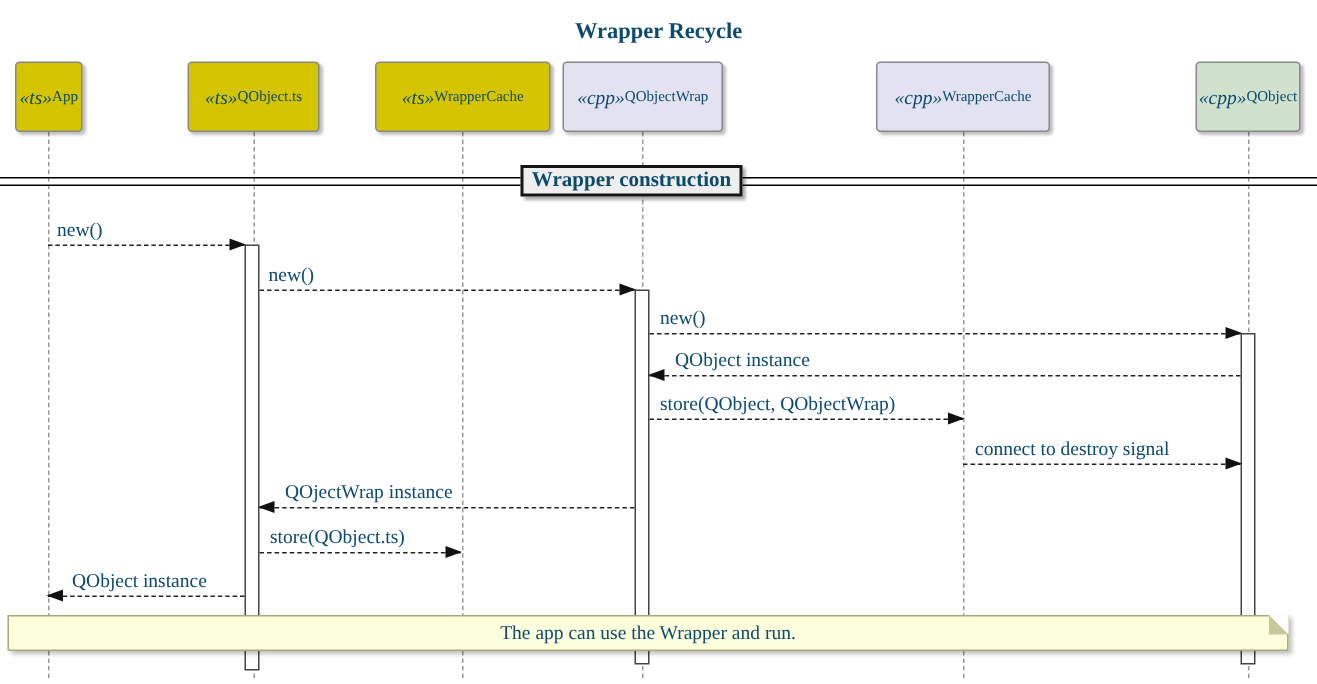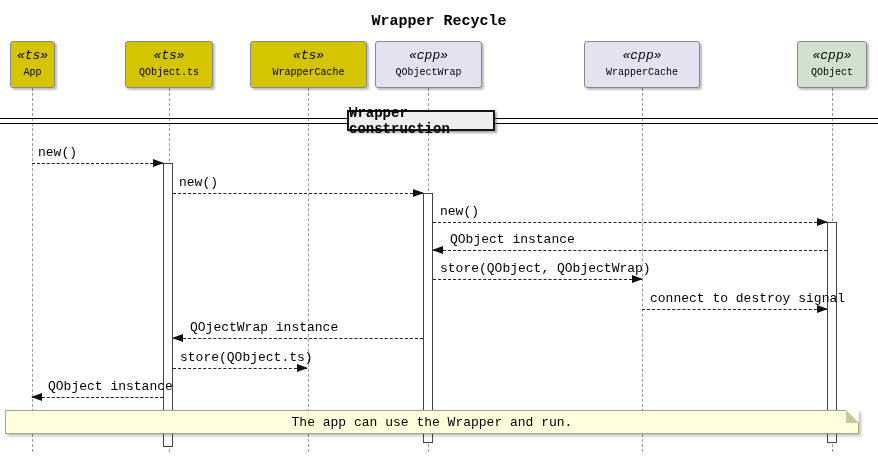--- a/index.html
+++ b/index.html
@@ -2,34 +2,34 @@
 <html style="--ts-fill: #D5C500; --cpp-fill: #E2E2F0; --qobject-fill: #D0E2CE; --note-fill: #FEFFDD; --divider-fill: #EEEEEE; --border-color: #888888;"><head>
 <meta charset="utf-8">
 <style>
   :root{
     --ts-fill:#D5C500; --cpp-fill:#E2E2F0; --qobject-fill:#D0E2CE;
     --note-fill:#FEFFDD; --divider-fill:#EEEEEE; --border-color:#888888;
   }
   html,body{margin:0;padding:0;background:#fff;}
   .canvas{
     position:relative; width:878px; height:456px; background:#fff;
-    font-family:Liberation Mono, monospace; color:#000000; overflow:hidden;
+    font-family:Liberation Serif, serif; color:#0c4a6e; overflow:hidden;
   }
   .title{
     position:absolute; top:13px; left:0; right:0; text-align:center;
     font-weight:bold; font-size:15px; z-index:1;
   }
   .lifeline{
     position:absolute; top:88px; height:364px; width:0;
     border-left:1px dashed #999; z-index:0;
   }
   .pbox{
     position:absolute; top:41px; height:47px; box-sizing:border-box;
     border:1px solid var(--border-color); border-radius:3px;
-    display:flex; flex-direction:column; align-items:center; justify-content:center;
+    display:flex; flex-direction:row; align-items:center; justify-content:center;
     box-shadow:2px 2px 2px rgba(0,0,0,0.25); z-index:2;
   }
   .pbox .stereo{font-style:italic; font-size:13px; line-height:16px;}
   .pbox .pname{font-size:10px; line-height:17px;}
   .pbox.ts{background:var(--ts-fill);}
   .pbox.cpp{background:var(--cpp-fill);}
   .pbox.qobject{background:var(--qobject-fill);}
   .divider-lines{
     position:absolute; left:0; right:0; top:118px; height:4px;
     border-top:1px solid #000; border-bottom:1px solid #000; z-index:1;

